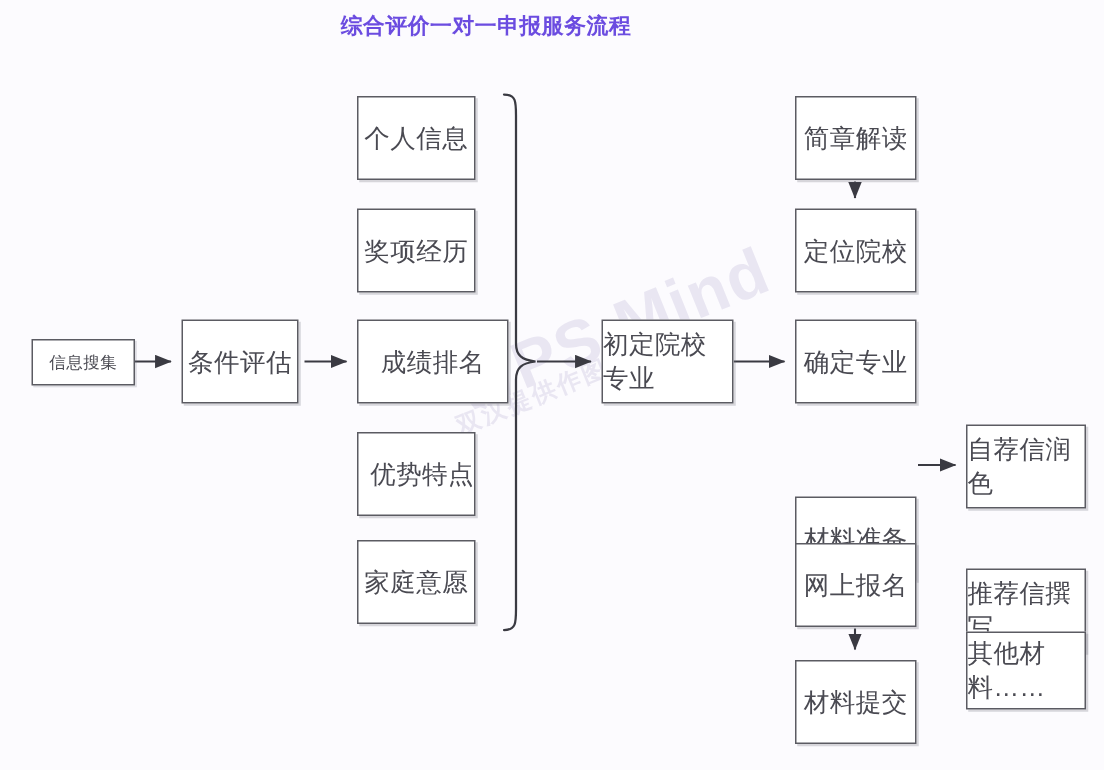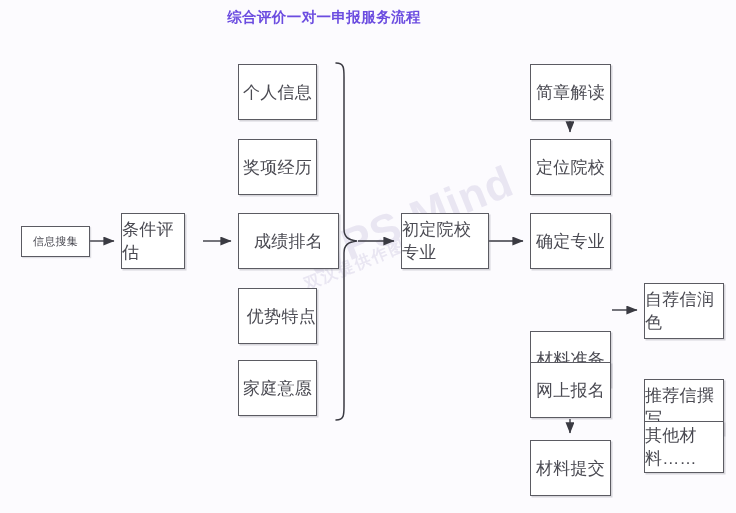--- a/index.html
+++ b/index.html
@@ -110,21 +110,21 @@
     <line x1="570" y1="339" x2="570" y2="355" stroke="#3a3a42" stroke-width="1.4" marker-end="url(#arrow)"></line>
 
     <line x1="570" y1="419" x2="570" y2="433" stroke="#3a3a42" stroke-width="1.4" marker-end="url(#arrow)"></line>
 
     <line x1="612" y1="310" x2="637" y2="310" stroke="#3a3a42" stroke-width="1.4" marker-end="url(#arrow)"></line>
   </svg>
 
   <div class="node small" style="left:21px; top:226px; width:69px; height:31px;">
     <span>信息搜集</span>
   </div>
-  <div class="node" style="left:121px; top:213px; width:64px; height:56px;">
+  <div class="node" style="left:121px; top:213px; width:78px; height:56px;">
     <span>条件评估</span>
   </div>
 
   <div class="node" style="left:238px; top:64px; width:79px; height:56px;">
     <span>个人信息</span>
   </div>
   <div class="node" style="left:238px; top:139px; width:79px; height:56px;">
     <span>奖项经历</span>
   </div>
   <div class="node" style="left:238px; top:213px; width:101px; height:56px;">

